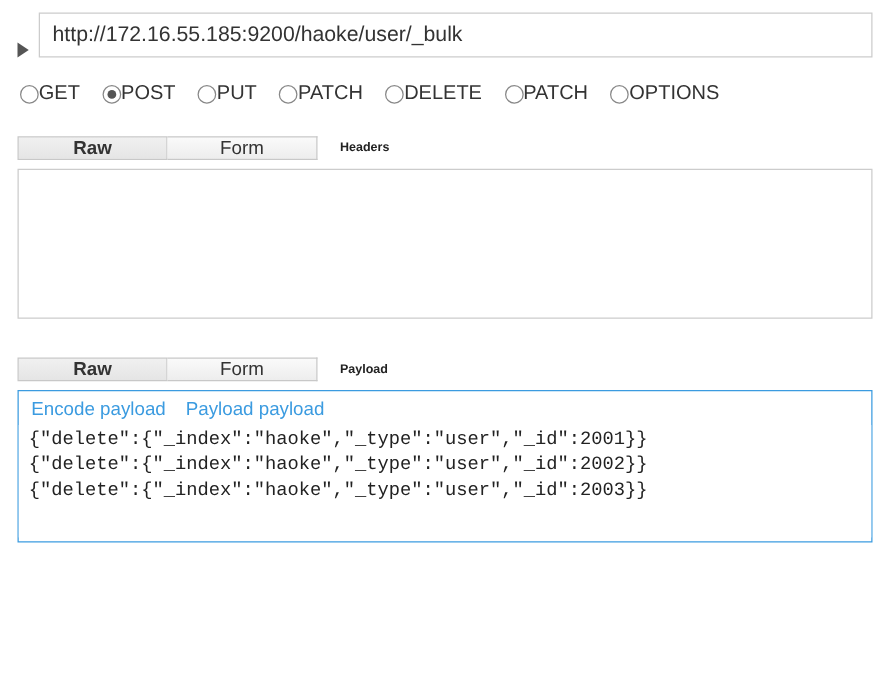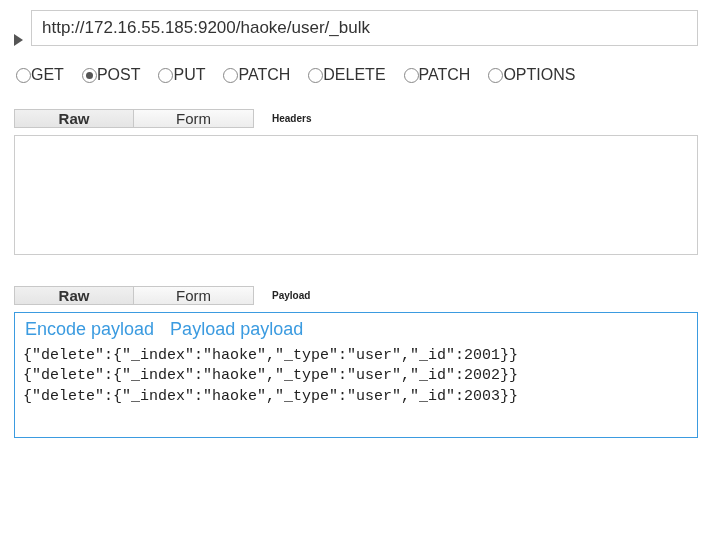--- a/index.html
+++ b/index.html
@@ -101,21 +101,21 @@
     border: 1px solid #ccc;
     height: 120px;
     margin-top: -1px;
     background: #fff;
   }
   .gap { height: 20px; }
   .payload-links {
     display: flex;
     gap: 16px;
     padding: 6px 10px 4px 10px;
-    font-size: 18px;
+    font-size: 15px;
   }
   .link {
     color: #3b9be0;
     cursor: pointer;
   }
   .payload-box {
     border: 1px solid #3b9be0;
     margin-top: -1px;
     padding: 0;
     background: #fff;

